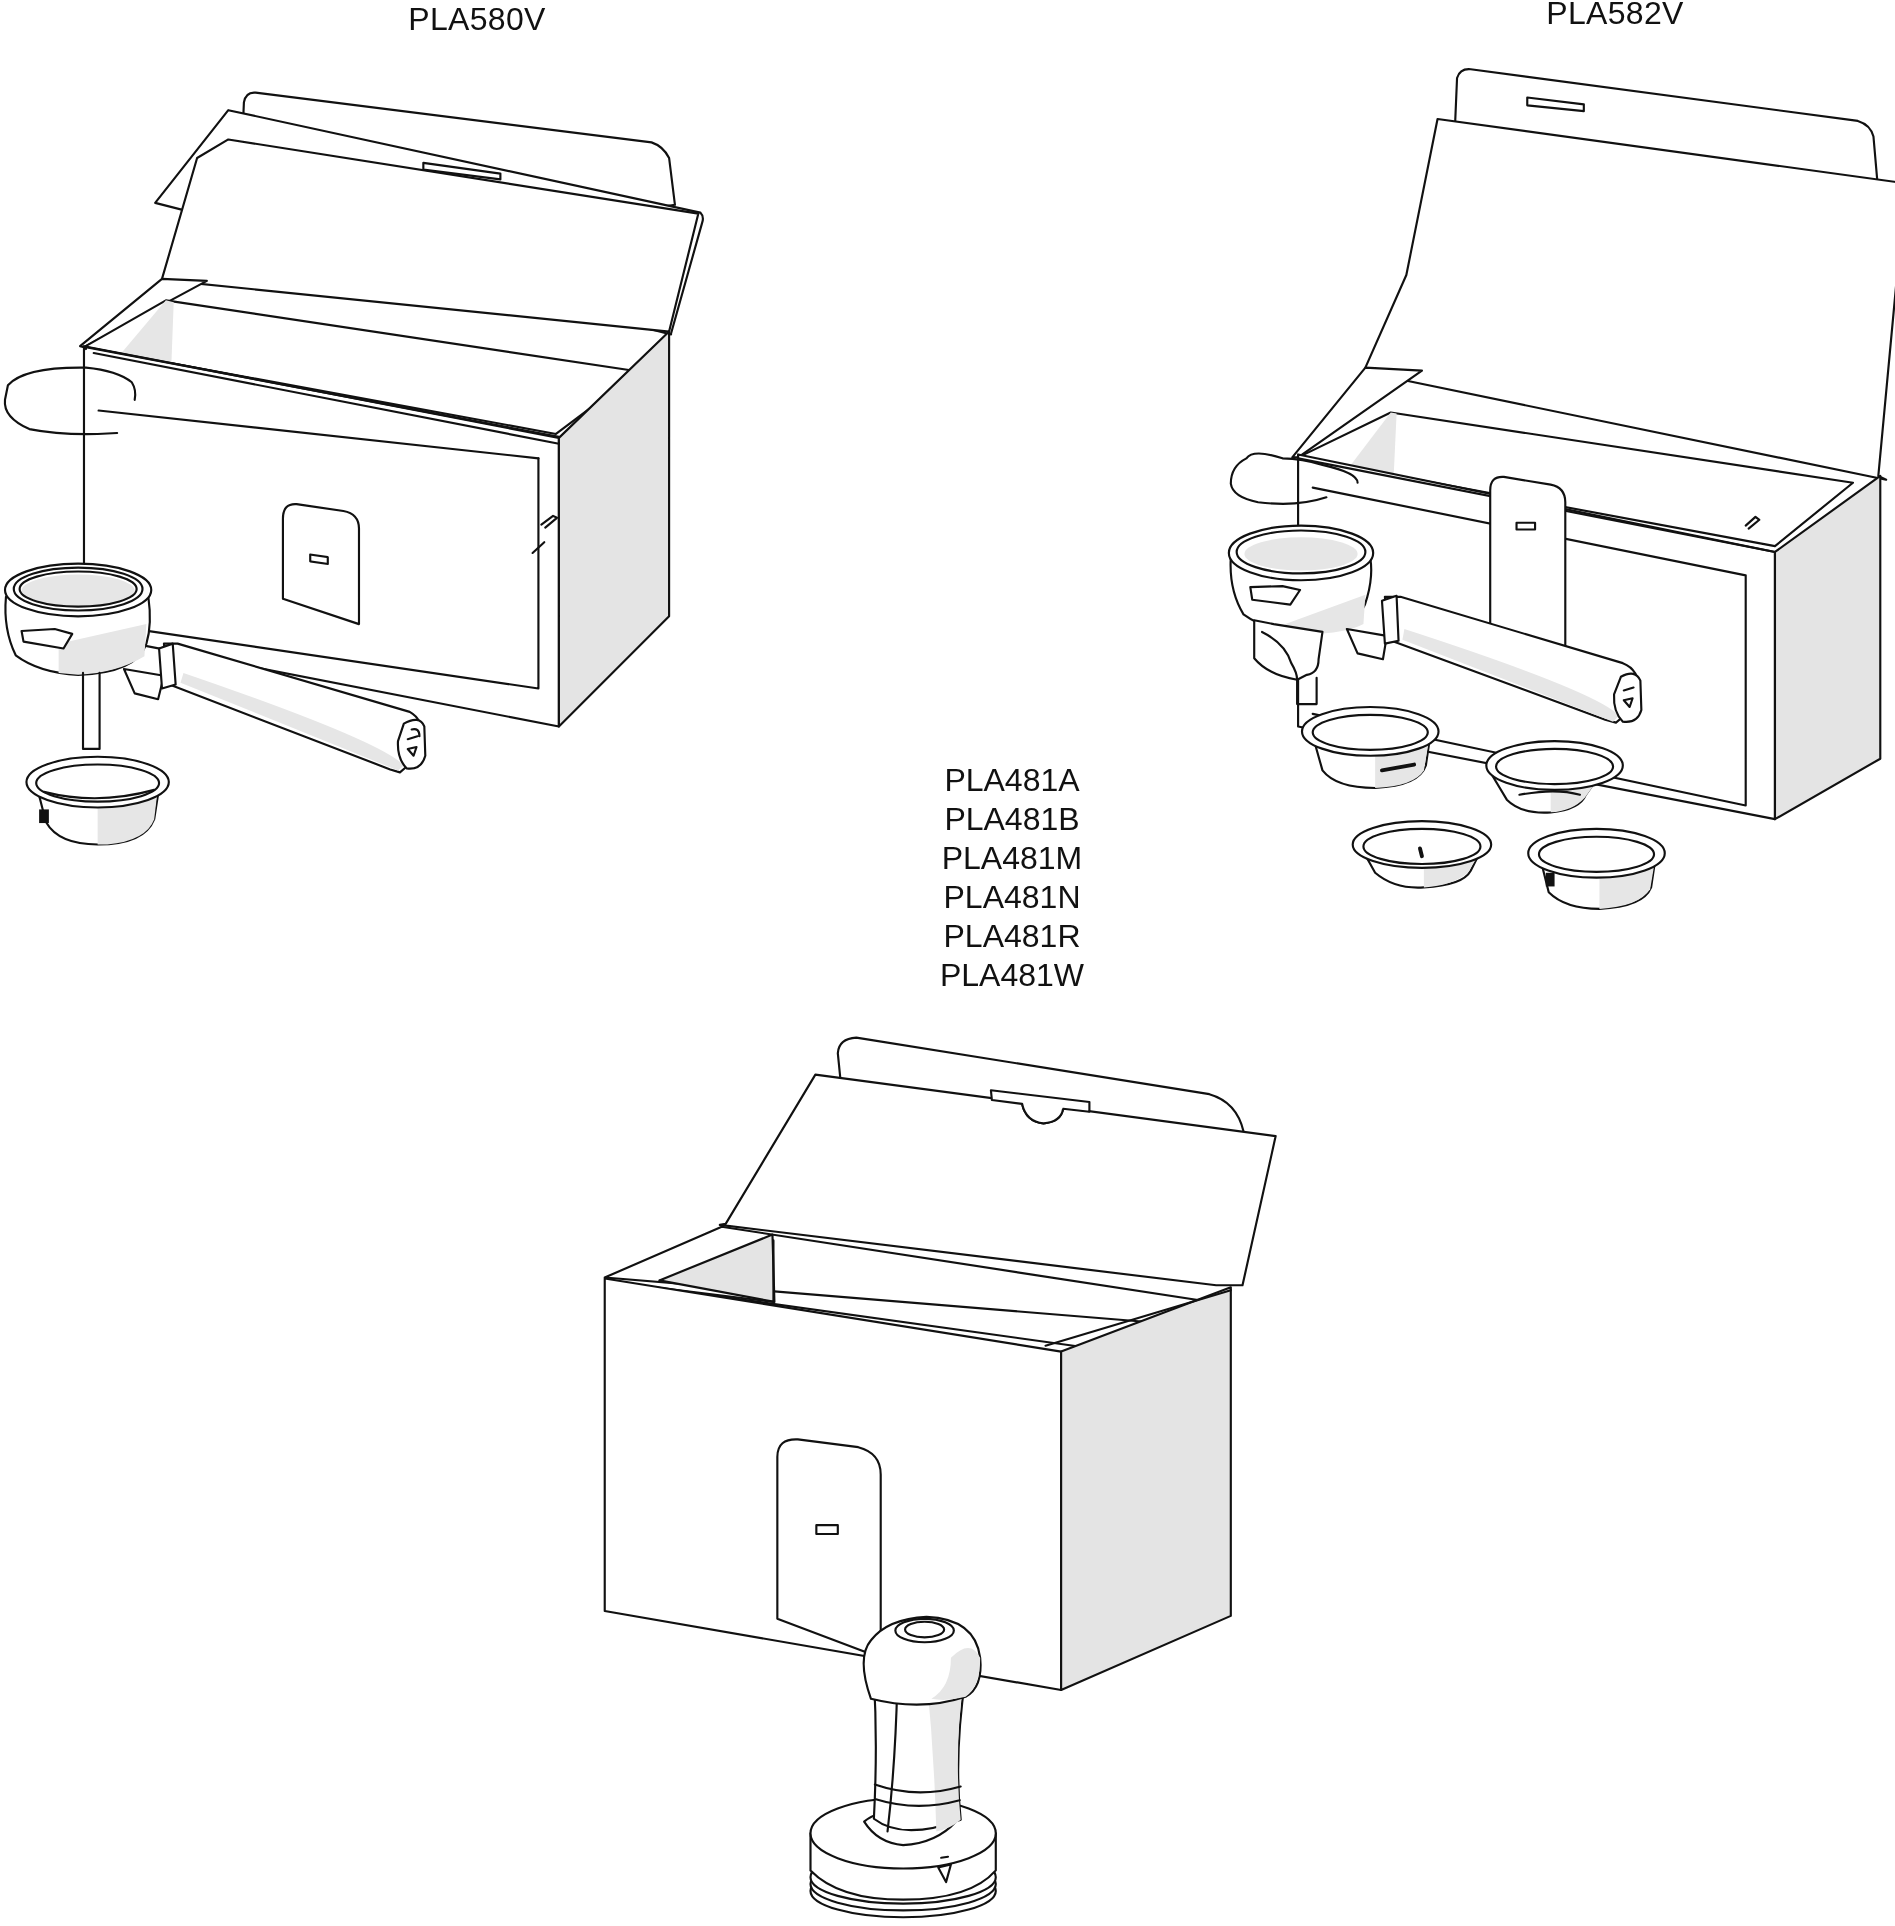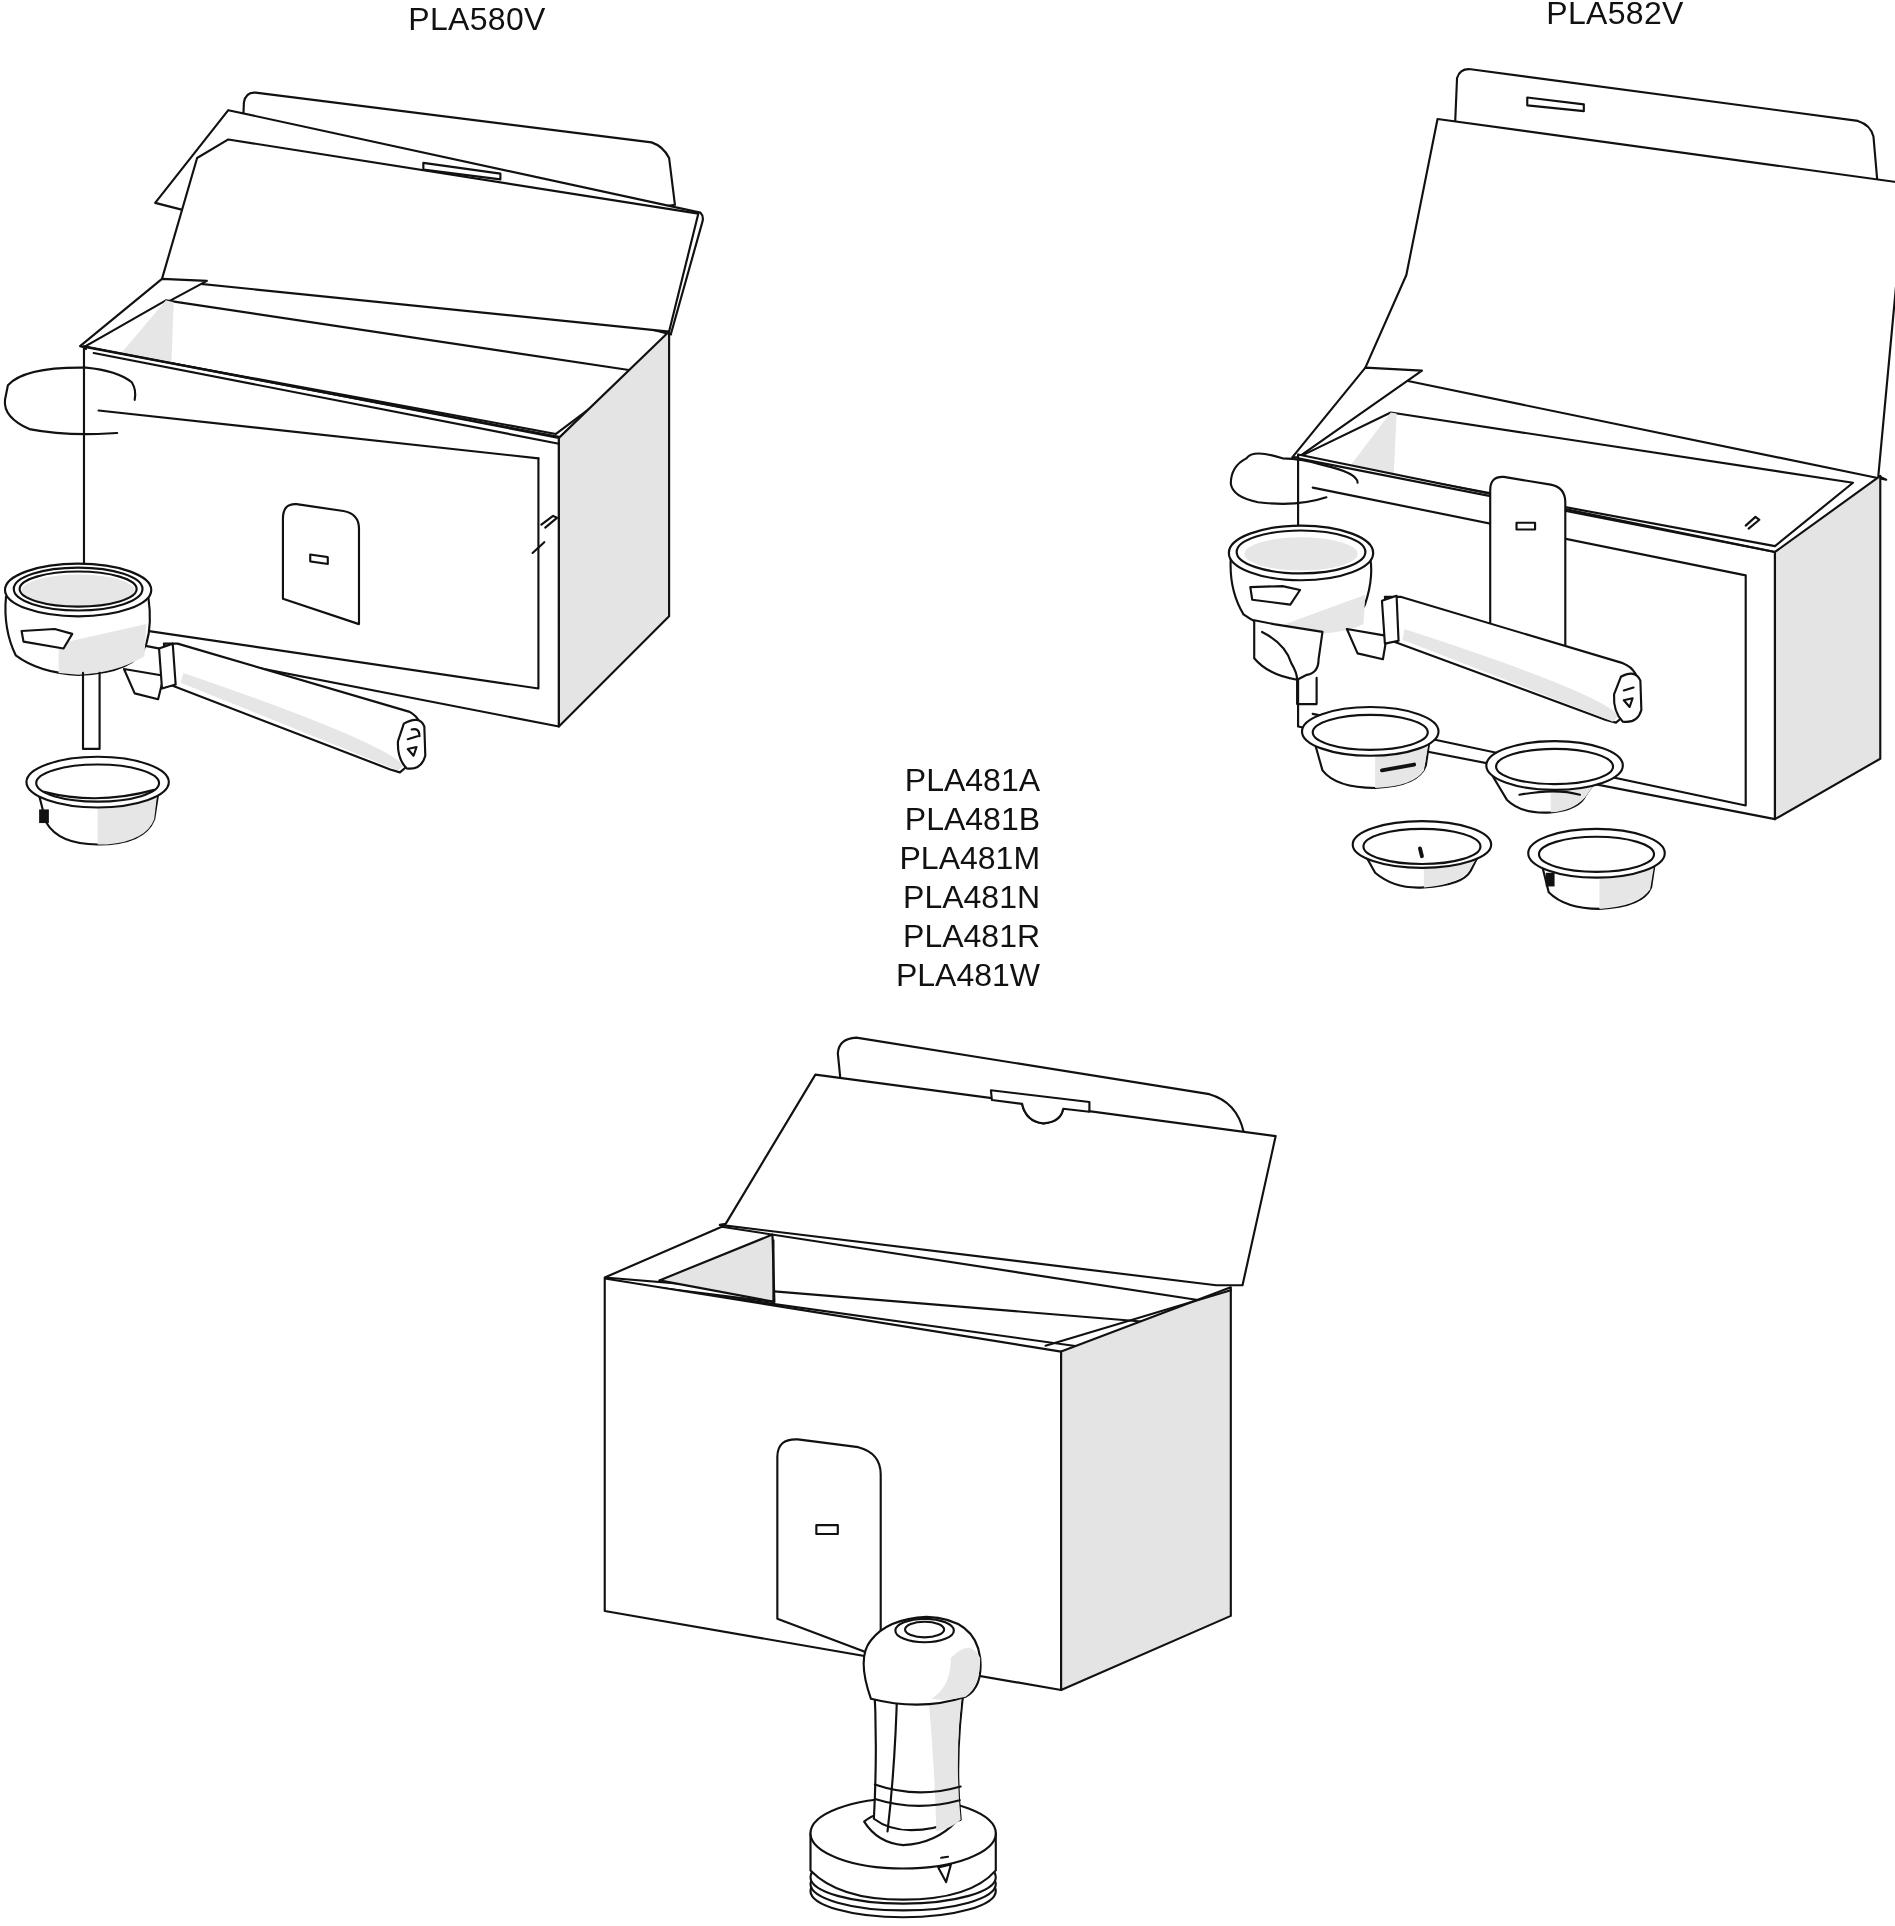--- a/index.html
+++ b/index.html
@@ -1,19 +1,19 @@
 <!DOCTYPE html>
 <html><head>
 <meta charset="utf-8">
 <style>
   html, body { margin: 0; padding: 0; background: #ffffff; }
   body { width: 1896px; height: 1926px; position: relative; overflow: hidden; font-family: "Liberation Sans", sans-serif; }
   .label { position: absolute; color: #111; font-size: 32px; line-height: 39px; letter-spacing: 0.3px; white-space: nowrap; }
   .label-center { transform: translateX(-50%); text-align: center; }
-  .code-list { position: absolute; left: 968px; top: 761px; transform: translateX(-50%); text-align: right; }
+  .code-list { position: absolute; left: 1012px; top: 761px; transform: translateX(-50%); text-align: center; }
   .code-list div { font-size: 32px; line-height: 39px; color: #111; }
   svg.drawing { position: absolute; left: 0; top: 0; }
   .ln { fill: none; stroke: #111; stroke-width: 2.2; stroke-linejoin: round; stroke-linecap: round; }
   .fw { fill: #fff; stroke: #111; stroke-width: 2.2; stroke-linejoin: round; }
   .fg { fill: #e4e4e4; stroke: #111; stroke-width: 2.2; stroke-linejoin: round; }
   .shade { fill: #e6e6e6; stroke: none; }
 </style>
 </head>
 <body>
 

